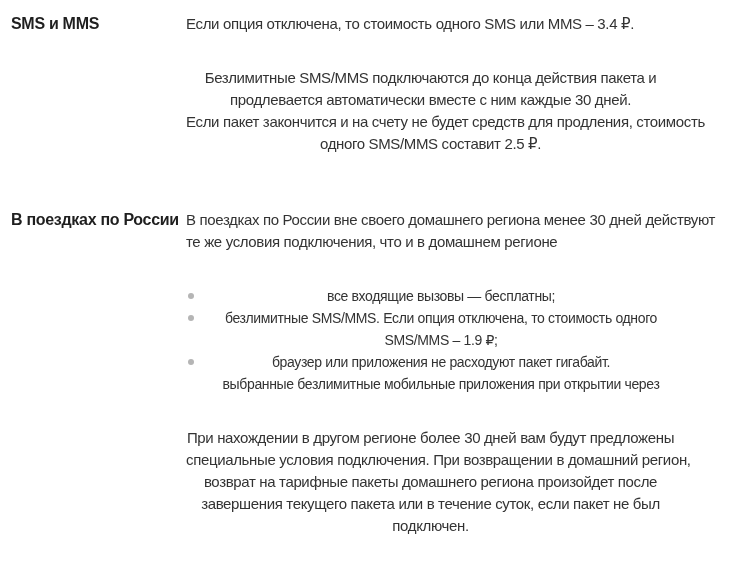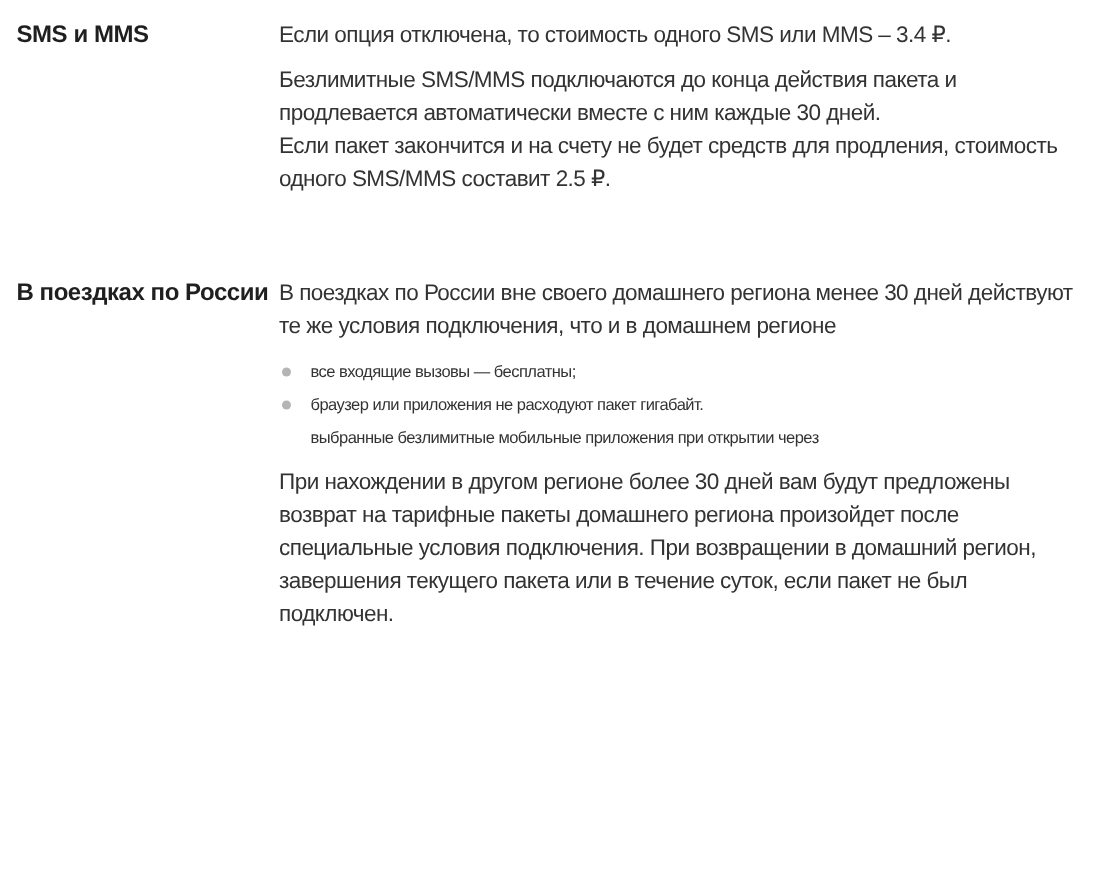--- a/index.html
+++ b/index.html
@@ -44,42 +44,43 @@
   .para .line {
     font-size: 15px;
     letter-spacing: -0.35px;
     line-height: 22px;
     height: 22px;
     white-space: nowrap;
   }
   .para + .para,
   .bullets + .para,
   .para + .bullets {
-    margin-top: 8px;
+    margin-top: 32px;
+    text-align: center;
   }
   ul.bullets {
     list-style: none;
     margin: 0;
     padding: 0;
   }
   li.bullet-item {
     position: relative;
     padding-left: 21px;
   }
   li.bullet-item .dot {
     position: absolute;
     left: 2px;
     top: 8px;
     width: 6px;
     height: 6px;
     border-radius: 50%;
     background: #b5b5b5;
   }
   li.bullet-item .line {
-    font-size: 11px;
+    font-size: 14px;
     letter-spacing: -0.35px;
     line-height: 22px;
     height: 22px;
     white-space: nowrap;
   }
 </style>
 </head>
 <body>
 
 <div class="page">
@@ -106,27 +107,32 @@
         <div class="line">В поездках по России вне своего домашнего региона менее 30 дней действуют</div>
         <div class="line">те же условия подключения, что и в домашнем регионе</div>
       </div>
       <ul class="bullets">
         <li class="bullet-item">
           <span class="dot"></span>
           <div class="line">все входящие вызовы — бесплатны;</div>
         </li>
         <li class="bullet-item">
           <span class="dot"></span>
+          <div class="line">безлимитные SMS/MMS. Если опция отключена, то стоимость одного</div>
+          <div class="line">SMS/MMS – 1.9 ₽;</div>
+        </li>
+        <li class="bullet-item">
+          <span class="dot"></span>
           <div class="line">браузер или приложения не расходуют пакет гигабайт.</div>
           <div class="line">выбранные безлимитные мобильные приложения при открытии через</div>
         </li>
       </ul>
       <div class="para">
         <div class="line">При нахождении в другом регионе более 30 дней вам будут предложены</div>
+        <div class="line">специальные условия подключения. При возвращении в домашний регион,</div>
         <div class="line">возврат на тарифные пакеты домашнего региона произойдет после</div>
-        <div class="line">специальные условия подключения. При возвращении в домашний регион,</div>
         <div class="line">завершения текущего пакета или в течение суток, если пакет не был</div>
         <div class="line">подключен.</div>
       </div>
     </div>
   </div>
 
 </div>
 
 </body></html>

